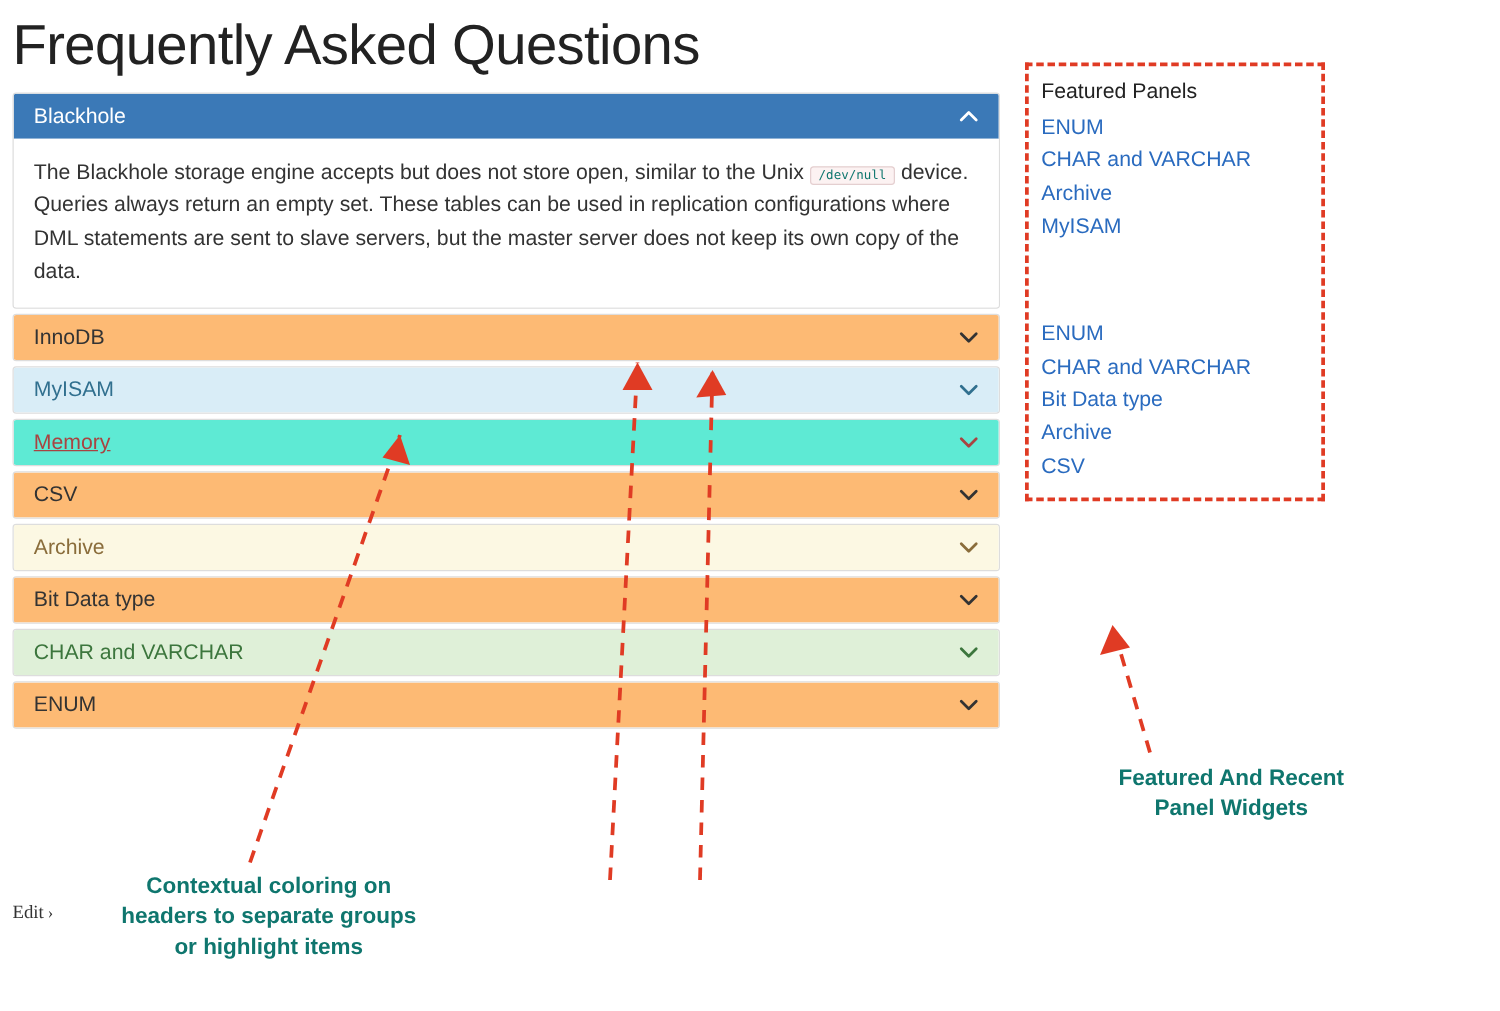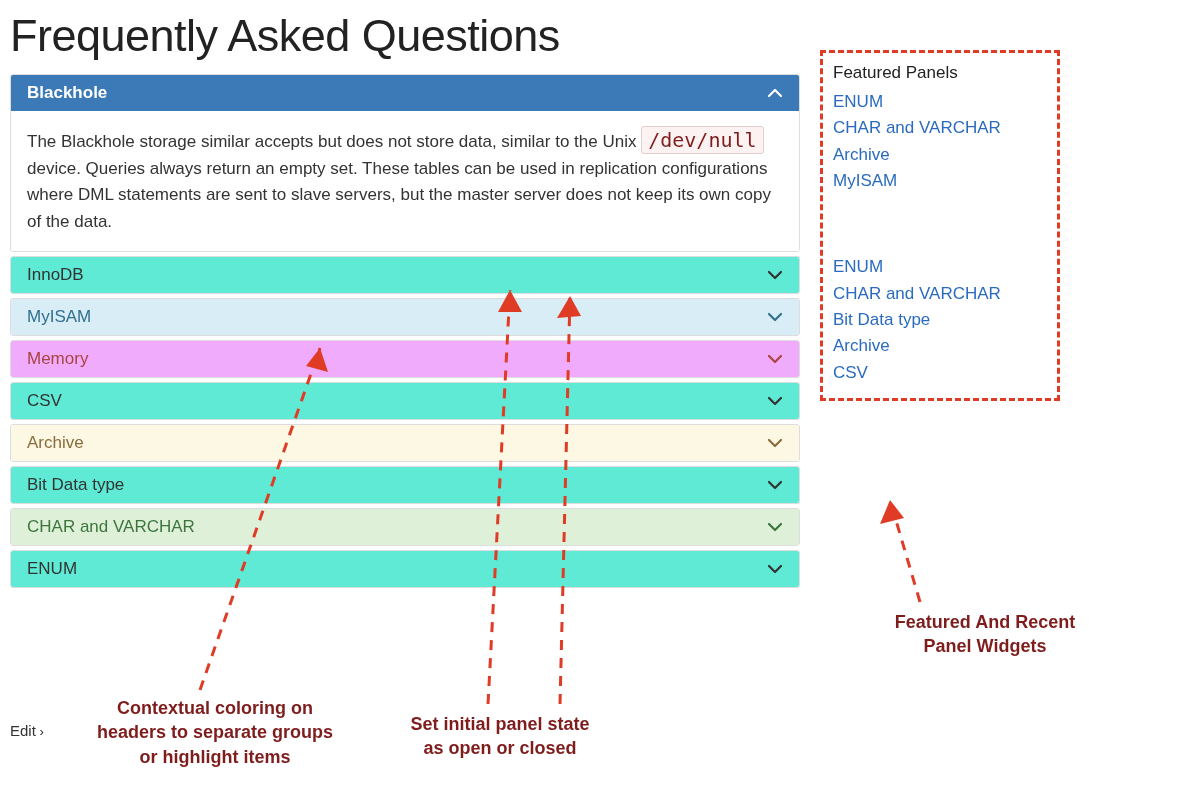--- a/index.html
+++ b/index.html
@@ -56,32 +56,32 @@
   .panel-body {
     padding: 14px 16px 16px 16px;
     font-size: 17px;
     line-height: 1.55;
     color: #333;
     background: #fff;
   }
   code.inline {
     font-family: Menlo, Consolas, monospace;
     background: #fcf2f2;
-    color: #7f1d1d;
+    color: #0f766e;
     border: 1px solid #e4cfd0;
     border-radius: 3px;
     padding: 1px 6px;
-    font-size: 20px;
-  }
-  .v-default { background: #5eead4; color: #333; border-color: #ddd; }
+    font-size: 10px;
+  }
+  .v-default { background: #fdba74; color: #333; border-color: #ddd; }
   .v-info    { background: #d9edf7; color: #31708f; border-color: #bce8f1; }
-  .v-danger  { background: #f0abfc; color: #a94442; border-color: #ebccd1; }
+  .v-danger  { background: #5eead4; color: #a94442; border-color: #ebccd1; text-decoration: underline; }
   .v-warning { background: #fcf8e3; color: #8a6d3b; border-color: #faebcc; }
   .v-success { background: #dff0d8; color: #3c763d; border-color: #d6e9c6; }
-  .v-primary { background: #3b79b7; color: #fff; font-weight: bold; }
+  .v-primary { background: #3b79b7; color: #fff; }
 
   .chev {
     width: 16px; height: 16px;
     flex: 0 0 auto;
   }
   .sidebar {
     margin-left: 20px;
     width: 240px;
     padding-top: 40px;
     position: relative;
@@ -103,27 +103,28 @@
     font-size: 17px;
     line-height: 1.55;
   }
   .side-gap { height: 60px; }
   .edit-link {
     position: absolute;
     left: 10px;
     top: 722px;
     font-size: 15px;
     color: #333;
+    font-family: Liberation Serif, serif;
   }
   .edit-link .caret { font-size: 13px; }
 
   
   .callout {
     position: absolute;
-    color: #7f1d1d;
+    color: #0f766e;
     font-weight: 700;
     font-size: 18px;
     text-align: center;
     line-height: 1.35;
     white-space: pre-line;
   }
   svg.overlay {
     position: absolute;
     left: 0; top: 0;
     width: 1200px; height: 809px;
@@ -152,21 +153,21 @@
         <div class="panel panel-open">
           <div class="panel-header v-primary">
             <span>Blackhole</span>
             <span class="chev">
               <svg viewBox="0 0 16 16">
                   <path d="M2 11 L8 5 L14 11" stroke="#fff" stroke-width="2.2" fill="none" stroke-linecap="round" stroke-linejoin="round"></path>
                 </svg>
             </span>
           </div>
           <div class="panel-body">
-            <span>The Blackhole storage similar accepts but does not store data, similar to the Unix </span><code class="inline">/dev/null</code><span> device. Queries always return an empty set. These tables can be used in replication configurations where DML statements are sent to slave servers, but the master server does not keep its own copy of the data.</span>
+            <span>The Blackhole storage engine accepts but does not store open, similar to the Unix </span><code class="inline">/dev/null</code><span> device. Queries always return an empty set. These tables can be used in replication configurations where DML statements are sent to slave servers, but the master server does not keep its own copy of the data.</span>
           </div>
         </div>
 
         <div id="panels-mount">
             <div class="panel">
               <div class="panel-header v-default">
                 <span>InnoDB</span>
                 <span class="chev"><svg viewBox="0 0 16 16">
                     <path d="M2 5 L8 11 L14 5" stroke="#333333" stroke-width="2.2" fill="none" stroke-linecap="round" stroke-linejoin="round"></path>
                   </svg></span>
@@ -253,22 +254,20 @@
     </div>
   </div>
 
   <div class="edit-link">
     <span>Edit</span><span class="caret"> ›</span>
   </div>
 
   <div class="callout" style="left:60px; top:696px; width:310px;">Contextual coloring on
 headers to separate groups
 or highlight items</div>
-  <div class="callout" style="left:370px; top:712px; width:260px;">Set initial panel state
-as open or closed</div>
   <div class="callout" style="left:860px; top:610px; width:250px;">Featured And Recent
 Panel Widgets</div>
 
   <svg class="overlay">
 
     <path class="arrow-path" d="M200 690 L320 348"></path>
     <polygon class="arrow-head" points="320,348 306,366 328,372"></polygon>
 
     <path class="arrow-path" d="M488 704 L510 290"></path>
     <polygon class="arrow-head" points="510,290 498,312 522,312"></polygon>

